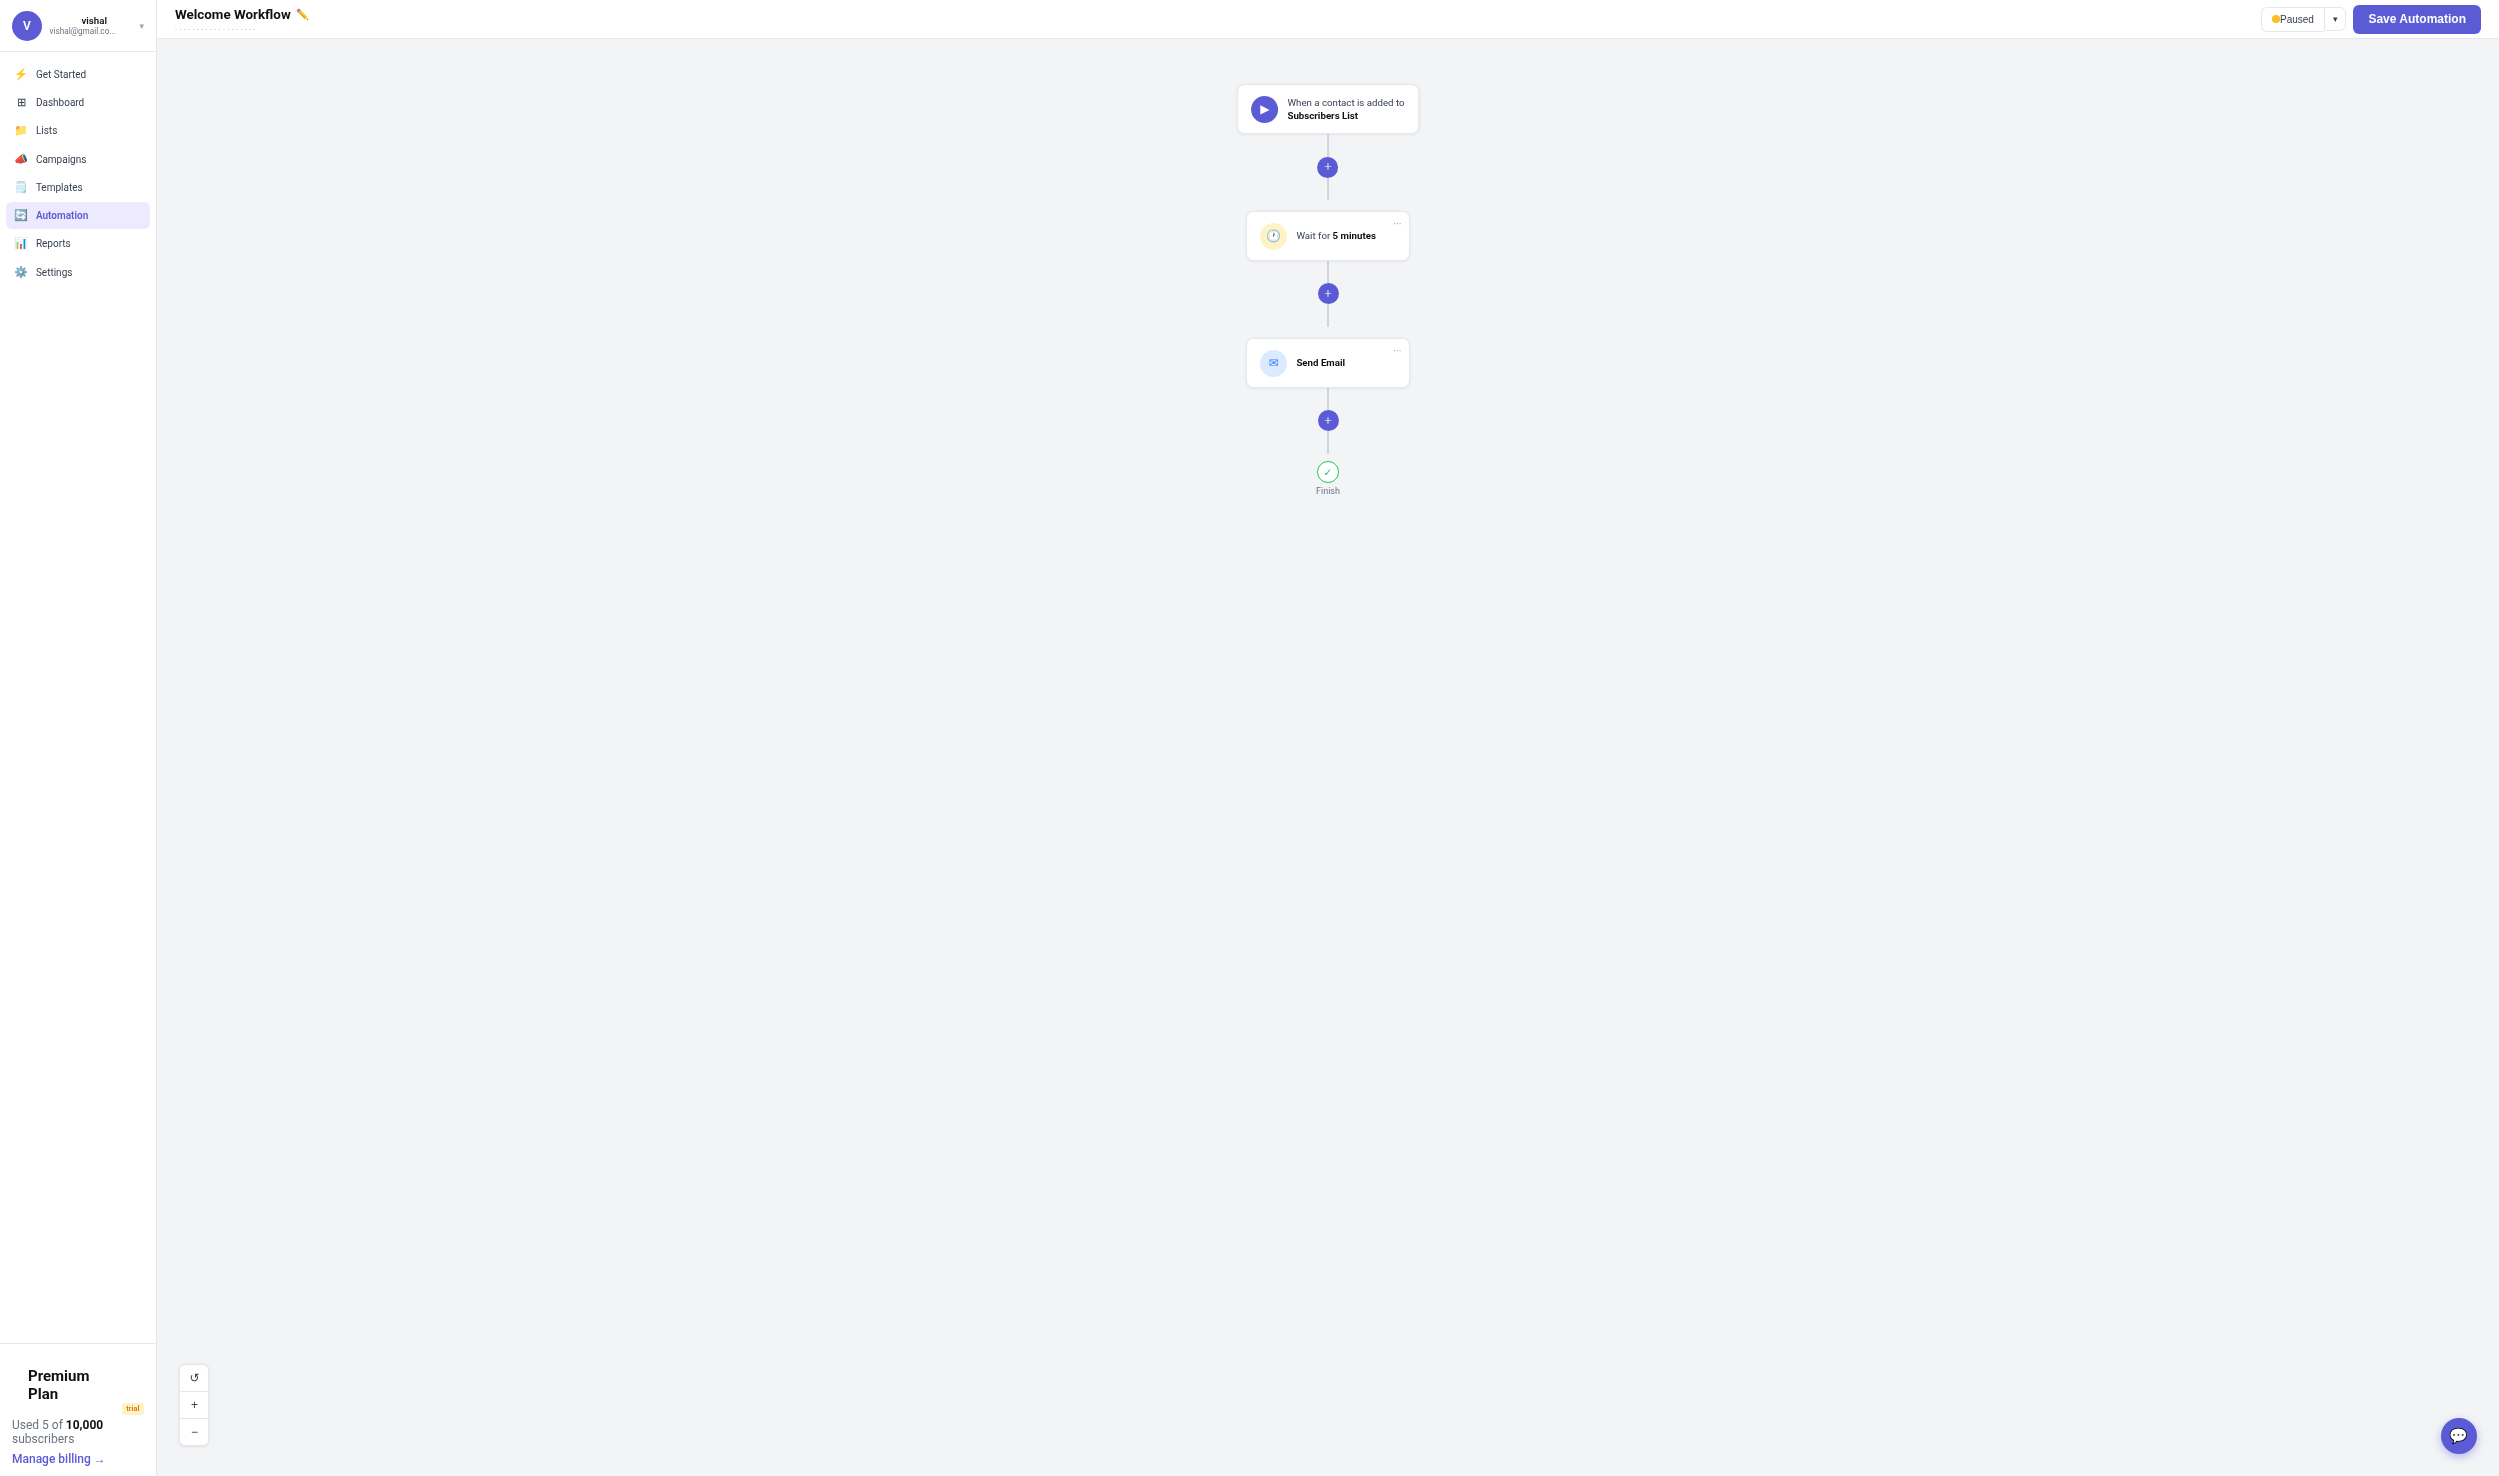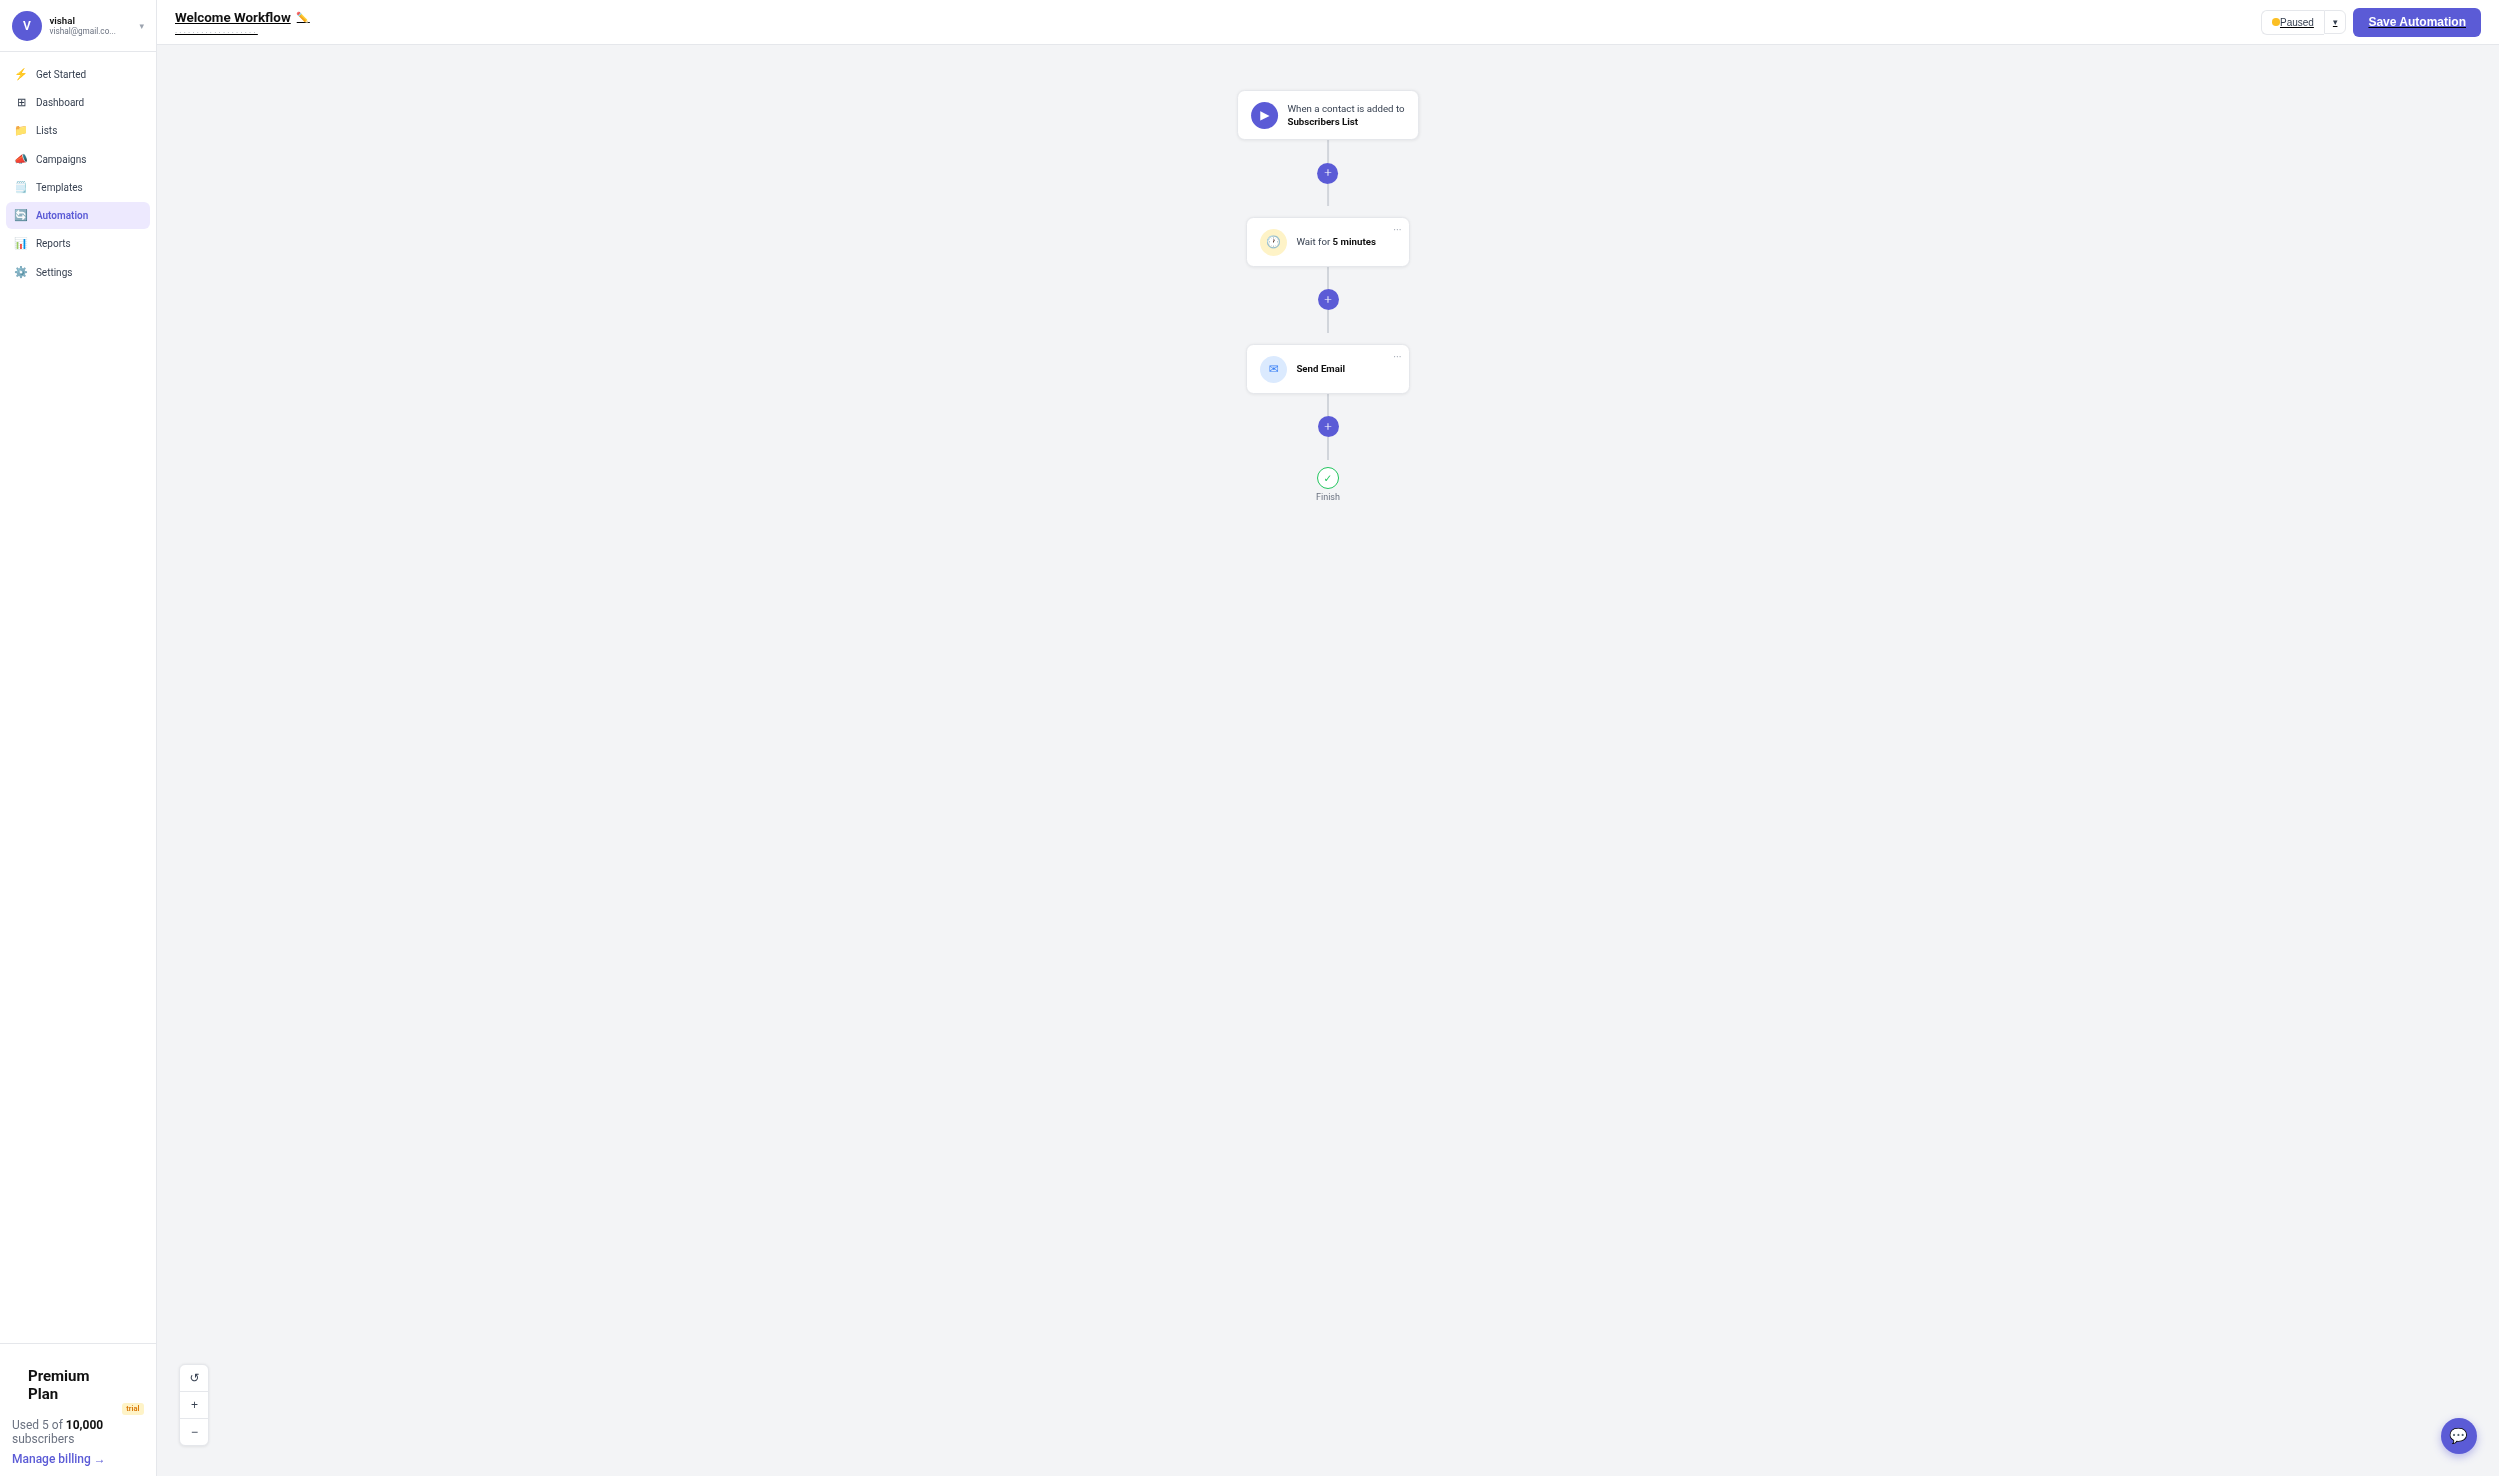--- a/index.html
+++ b/index.html
@@ -38,20 +38,21 @@
     }
 
     .sidebar-user-info {
       flex: 1;
     }
 
     .sidebar-username {
       font-size: 9.7px;
       font-weight: 600;
       color: #111;
+      margin-left: 32px;
     }
 
     .sidebar-email {
       font-size: 8.2px;
       color: #6b7280;
     }
 
     .sidebar-chevron {
       color: #9ca3af;
       font-size: 9px;
@@ -144,25 +145,24 @@
       display: flex;
       flex-direction: column;
       overflow: hidden;
     }
 
     
     .header {
       background: #fff;
       border-bottom: 0.7px solid #e5e7eb;
       padding: 0 18px;
-      height: 45px;
+      height: 39px;
       display: flex;
       align-items: center;
       justify-content: space-between;
-      text-decoration: underline;
     }
 
     .header-left {
       display: flex;
       flex-direction: column;
     }
 
     .workflow-title-row {
       display: flex;
       align-items: center;

